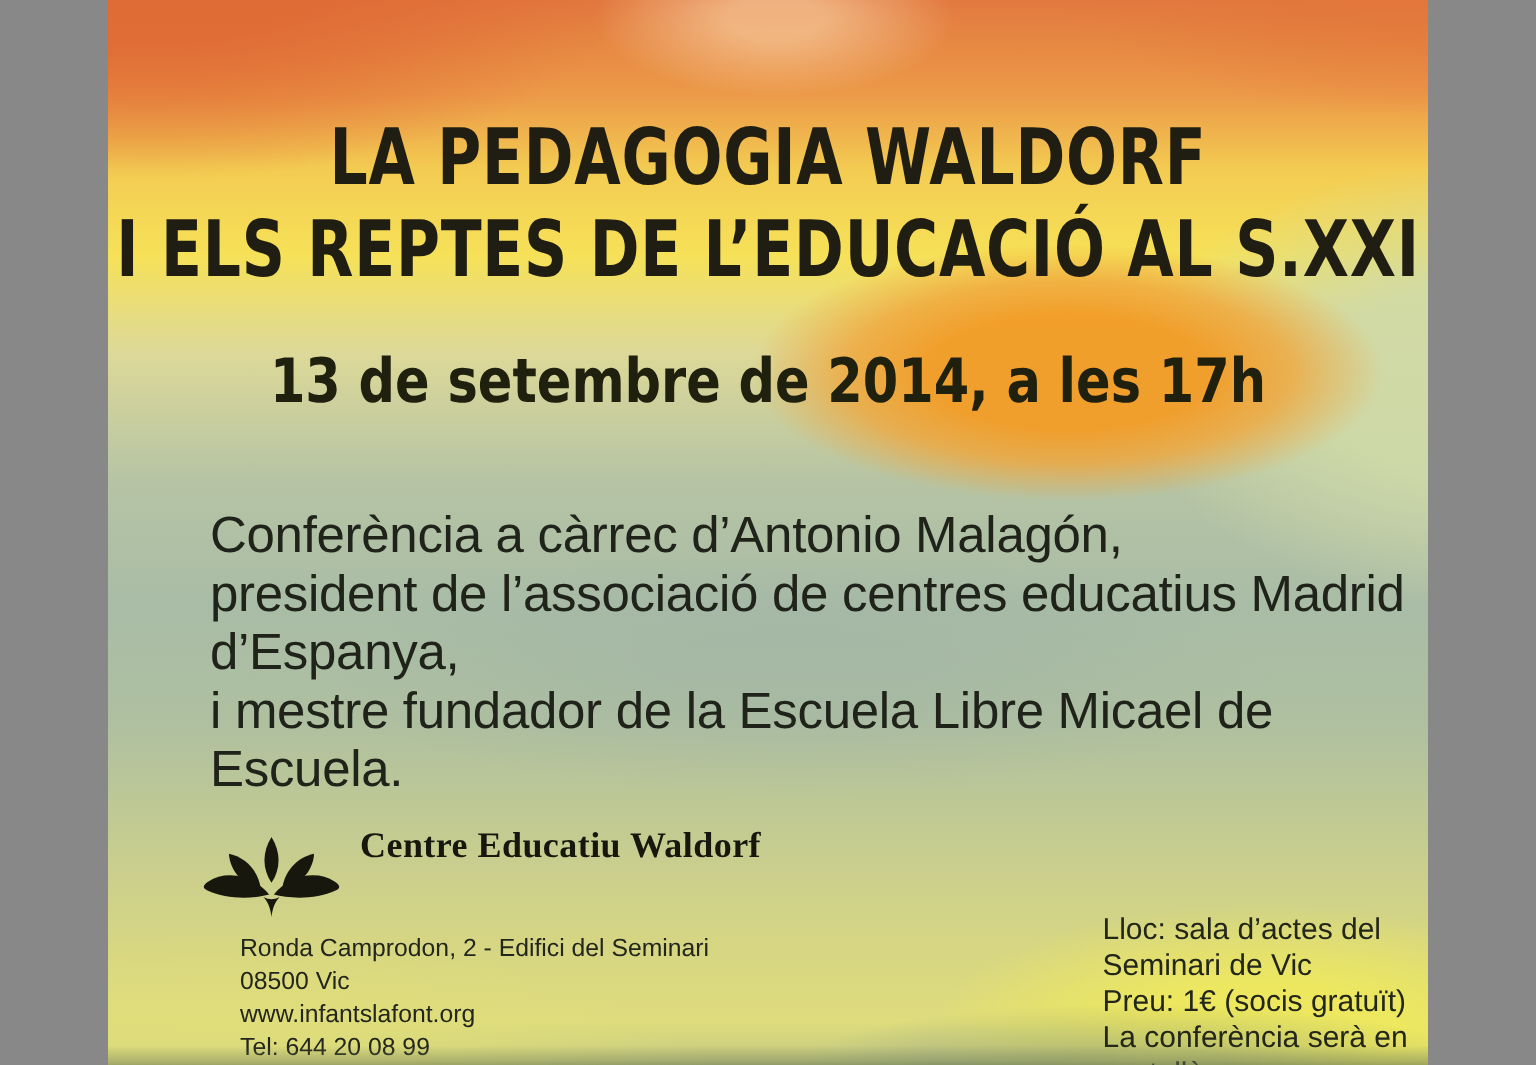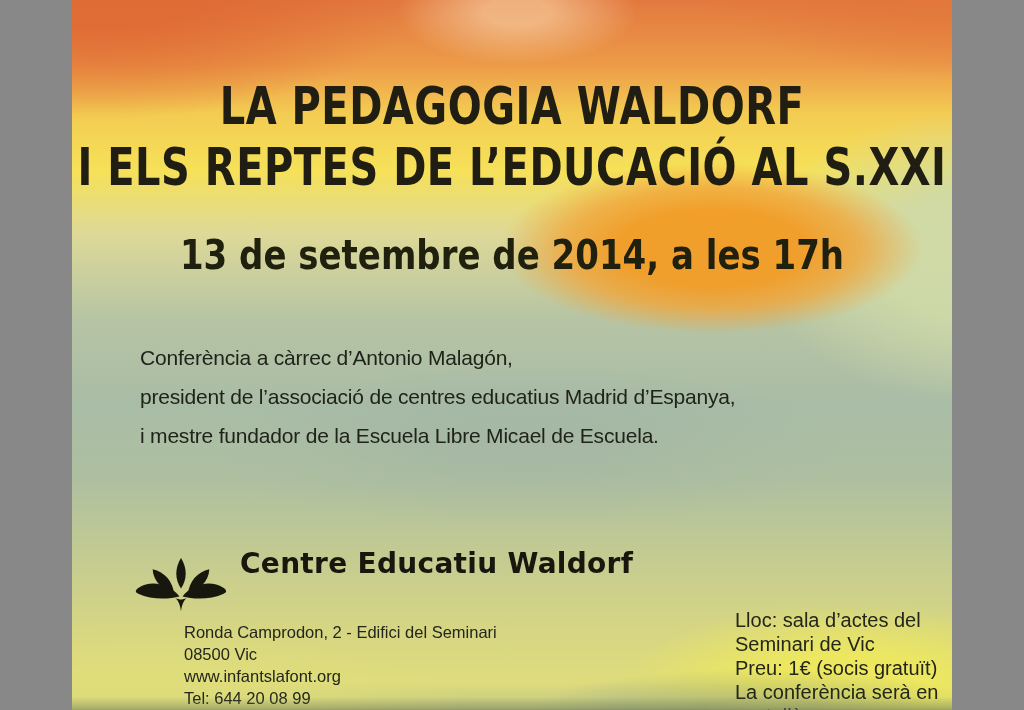--- a/index.html
+++ b/index.html
@@ -47,36 +47,36 @@
     text-align:center;
     font-family:"DejaVu Sans",sans-serif;
     font-weight:700;
     font-size:34px;
     color:#20200f;
     transform:scaleY(1.2);transform-origin:top center;
     white-space:nowrap;
   }
   .bodytext{
     position:absolute;top:338px;left:68px;
-    font-size:21px;line-height:39px;
+    font-size:34px;line-height:39px;
     color:#20231a;
     letter-spacing:-0.2px;
   }
   .org{position:absolute;left:62px;top:550px;}
   .org-icon{position:absolute;left:0;top:6px;}
   .org-names{
     position:absolute;left:106px;top:0;
     font-family:"DejaVu Sans",sans-serif;
     font-weight:700;color:#17170e;white-space:nowrap;
   }
-  .org-name{font-size:28px;line-height:28px;letter-spacing:.3px;}
+  .org-name{font-size:24px;line-height:28px;letter-spacing:.3px;font-family:Liberation Serif, serif;}
   .org-subname{font-size:25px;line-height:30px;letter-spacing:1.5px;}
   .address{
     position:absolute;left:88px;top:621px;
-    font-size:16.5px;line-height:22px;color:#23261c;margin-left:24px;
+    font-size:16.5px;line-height:22px;color:#23261c;
   }
   .details{
     position:absolute;left:663px;top:608px;
     font-size:20px;line-height:24px;color:#23261a;
   }
   p{margin:0;}
 </style>
 </head>
 <body>
 

